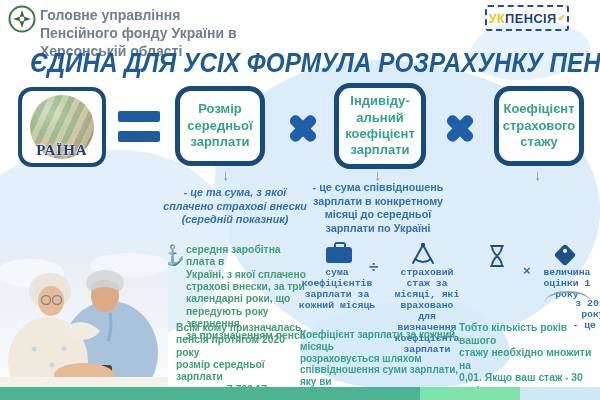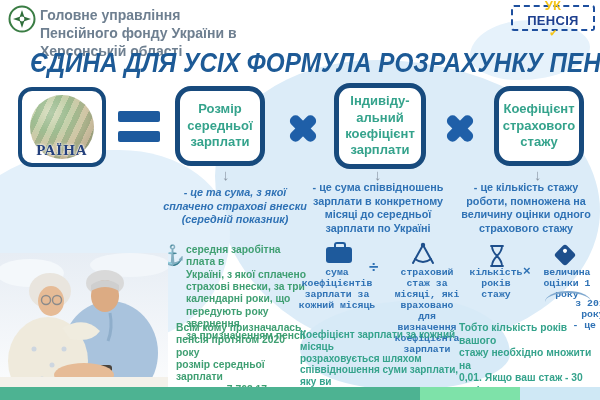--- a/index.html
+++ b/index.html
@@ -15,22 +15,22 @@
          border-radius:42% 58% 52% 48% / 40% 52% 48% 60%;}
   .blob2{left:-40px;top:150px;width:270px;height:190px;background:#e3f0fa;
          border-radius:55% 45% 40% 60% / 50% 48% 62% 38%;}
   .blob3{left:300px;top:300px;width:210px;height:90px;background:#d7eaf7;
          border-radius:60% 40% 50% 50% / 55% 60% 40% 45%;}
   .blob4{left:470px;top:20px;width:120px;height:60px;background:#e6f2fb;
          border-radius:50% 50% 60% 40% / 60% 45% 55% 40%;}
 
   
   .org-text{left:40px;top:6px;font-size:14px;line-height:1.3;color:#6e7f90;font-weight:600;}
-  .brand{left:511px;top:5px;width:80px;height:22px;border:2px dashed #1d4f9e;border-radius:3px;
-         display:flex;align-items:center;justify-content:center;font-size:13px;font-weight:800;letter-spacing:.3px;flex-direction:column;}
+  .brand{left:485px;top:5px;width:80px;height:22px;border:2px dashed #1d4f9e;border-radius:3px;
+         display:flex;align-items:center;justify-content:center;font-size:13px;font-weight:800;letter-spacing:.3px;}
   .brand .yel{color:#f5c51a;}
   .brand .blu{color:#1d3f8f;}
   .brand .tick{color:#f5c51a;font-size:9px;margin-left:1px;}
 
   .title{left:0;right:0;top:48px;text-align:center;white-space:nowrap;
          font-size:27px;font-weight:700;font-style:italic;color:#1d5a96;
          transform:scaleX(.9);transform-origin:center;}
 
   
   .badge{left:18px;top:87px;width:80px;height:72px;background:#fff;border:4px solid #174a7d;border-radius:14px;}
@@ -147,24 +147,20 @@
   <span class="arrow" style="left:374px;top:166px">↓</span>
   <span class="arrow" style="left:534px;top:166px">↓</span>
 
   <div class="desc d1 pre">- це та сума, з якої
 сплачено страхові внески
 (середній показник)</div>
   <div class="desc d2 pre">- це сума співвідношень
 зарплати в конкретному
 місяці до середньої
 зарплати по Україні</div>
-  <div class="desc d3 pre">- це кількість стажу
-роботи, помножена на
-величину оцінки одного
-страхового стажу</div>
 
   <span class="abs anchor">⚓</span>
   <div class="abs z note-green pre" style="left:186px;top:244px;width:122px;text-align:left">середня заробітна плата в
 Україні, з якої сплачено
 страхові внески, за три
 календарні роки, що
 передують року звернення
 за призначенням пенсії</div>
 
   <div class="abs briefcase"></div>
@@ -184,22 +180,20 @@
 для визначення
 коефіцієнта
 зарплати</div>
 
   <svg class="abs z" style="left:488px;top:244px" width="18" height="24" viewBox="0 0 18 24">
     <g stroke="#1e4f8c" stroke-width="1.8" fill="none" stroke-linecap="round">
       <path d="M3 2 H15 M3 22 H15"></path>
       <path d="M4 2 C4 12 14 12 14 22 M14 2 C14 12 4 12 4 22"></path>
     </g>
   </svg>
-  <div class="lbl-blue pre" style="left:468px;top:268px;width:56px">кількість
-років стажу</div>
   <span class="abs times-sm">×</span>
   <div class="abs tag"></div>
   <div class="lbl-blue pre" style="left:536px;top:268px;width:62px">величина
 оцінки 1 року</div>
   <div class="abs brace"></div>
   <div class="lbl-blue pre" style="left:564px;top:299px;width:58px">з 2018 року
 - це 1%</div>
 
   <div class="abs note-green pre" style="left:176px;top:322px;width:130px;text-align:left">Всім кому призначалась
 пенсія протягом 2020 року

